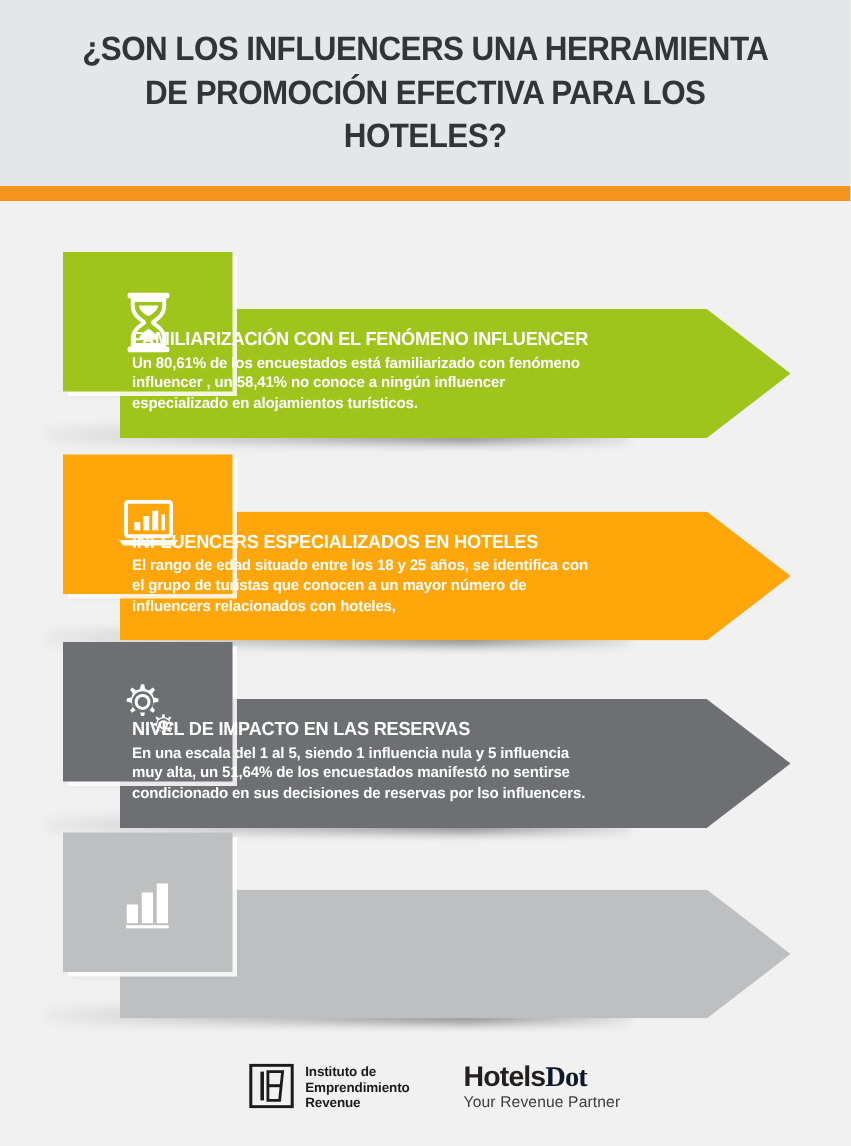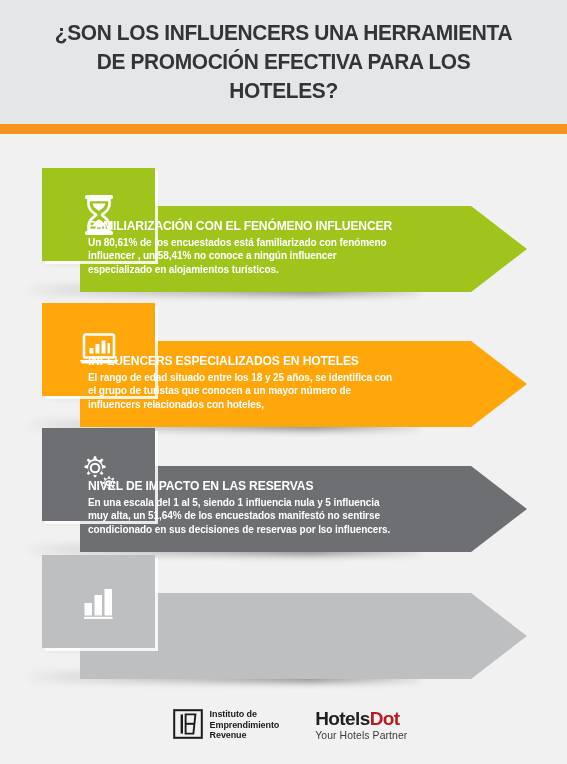--- a/index.html
+++ b/index.html
@@ -128,21 +128,21 @@
   }
   .logo-hd{ text-align:left; }
   .hd-word{
     font-family:"Liberation Sans", sans-serif;
     font-weight:bold;
     font-size:19px;
     line-height:21px;
     letter-spacing:-0.6px;
     color:#221f1f;
   }
-  .hd-word .dot{ color:#b91c1c; }
+  .hd-word .dot{ color:#0f172a;font-family:Liberation Serif, serif; }
   .hd-tag{
     font-family:"Liberation Sans", sans-serif;
     font-size:10.4px;
     line-height:13px;
     color:#3c3c3b;
     letter-spacing:0.1px;
   }
 </style>
 </head>
 <body>
@@ -278,19 +278,19 @@
         </span>
         <span class="iea-text">
           <div>Instituto de</div>
           <div>Emprendimiento</div>
           <div>Revenue</div>
         </span>
       </div>
 
       <div class="logo-hd">
         <div class="hd-word"><span>Hotels</span><span class="dot">Dot</span></div>
-        <div class="hd-tag">Your Hotels Partner</div>
+        <div class="hd-tag">Your Revenue Partner</div>
       </div>
 
     </div>
   </div>
 
 </div>
 
 </body></html>

